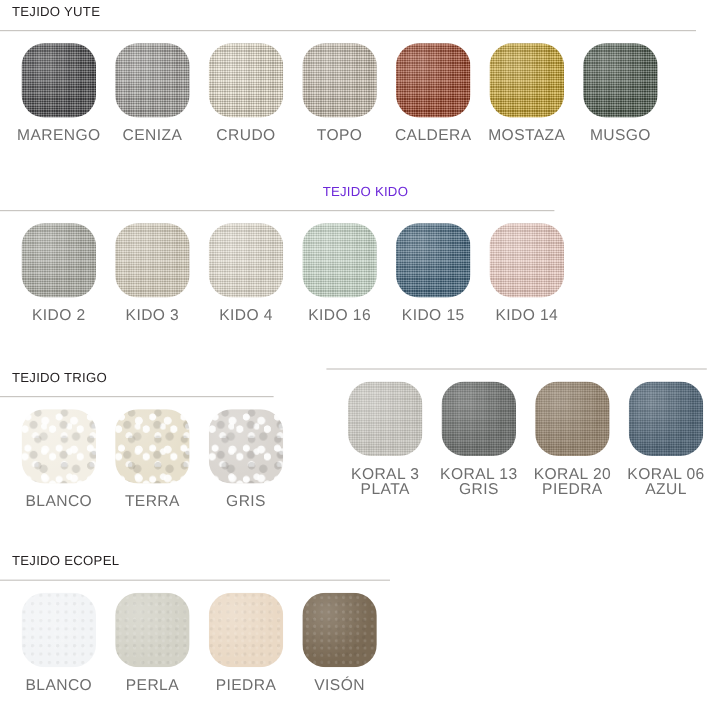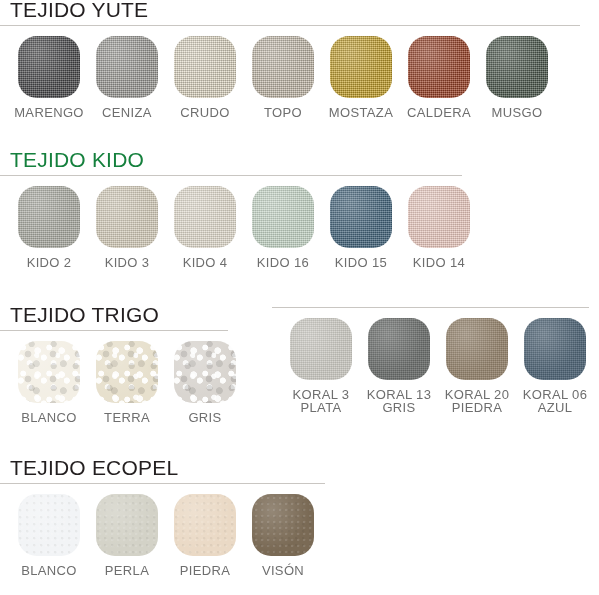--- a/index.html
+++ b/index.html
@@ -25,21 +25,21 @@
   }
 
   
   .section {
     position: relative;
   }
   .section-head {
     padding: 0 0 3px 10px;
   }
   .section-title {
-    font-size: 21px;
+    font-size: 11px;
     letter-spacing: 0.2px;
     color: #231f20;
     font-weight: 400;
     line-height: 20px;
     white-space: nowrap;
   }
   .rule {
     height: 1px;
     background: #c9c6c2;
     margin: 2px 0 0 0;
@@ -175,43 +175,43 @@
           </div>
         <div class="chip-label" style="color: rgb(110, 110, 110);">CRUDO</div>
       </div>
       <div class="swatch-cell">
         <div class="chip tex-yute" style="background-color: rgb(201, 192, 176);">
             <span class="sheen"></span>
           </div>
         <div class="chip-label" style="color: rgb(110, 110, 110);">TOPO</div>
       </div>
       <div class="swatch-cell">
+        <div class="chip tex-yute" style="background-color: rgb(158, 66, 38);">
+            <span class="sheen"></span>
+          </div>
+        <div class="chip-label" style="color: rgb(110, 110, 110);">CALDERA</div>
+      </div>
+      <div class="swatch-cell">
         <div class="chip tex-yute" style="background-color: rgb(201, 164, 43);">
             <span class="sheen"></span>
           </div>
         <div class="chip-label" style="color: rgb(110, 110, 110);">MOSTAZA</div>
-      </div>
-      <div class="swatch-cell">
-        <div class="chip tex-yute" style="background-color: rgb(158, 66, 38);">
-            <span class="sheen"></span>
-          </div>
-        <div class="chip-label" style="color: rgb(110, 110, 110);">CALDERA</div>
       </div>
       <div class="swatch-cell">
         <div class="chip tex-yute" style="background-color: rgb(77, 90, 78);">
             <span class="sheen"></span>
           </div>
         <div class="chip-label" style="color: rgb(110, 110, 110);">MUSGO</div>
       </div>
     </div>
   </div>
 
   <div class="section" id="block-kido">
     <div class="section-head">
-      <div class="section-title" style="color: #15803d;">TEJIDO KIDO</div>
+      <div class="section-title" style="color: #6d28d9; text-align: center;">TEJIDO KIDO</div>
     </div>
     <div class="rule" style="background: rgb(201, 198, 194);"></div>
     <div class="swatch-row">
       <div class="swatch-cell">
         <div class="chip tex-kido" style="background-color: rgb(167, 168, 159);">
             <span class="sheen"></span>
           </div>
         <div class="chip-label" style="color: rgb(110, 110, 110);">KIDO 2</div>
       </div>
       <div class="swatch-cell">

